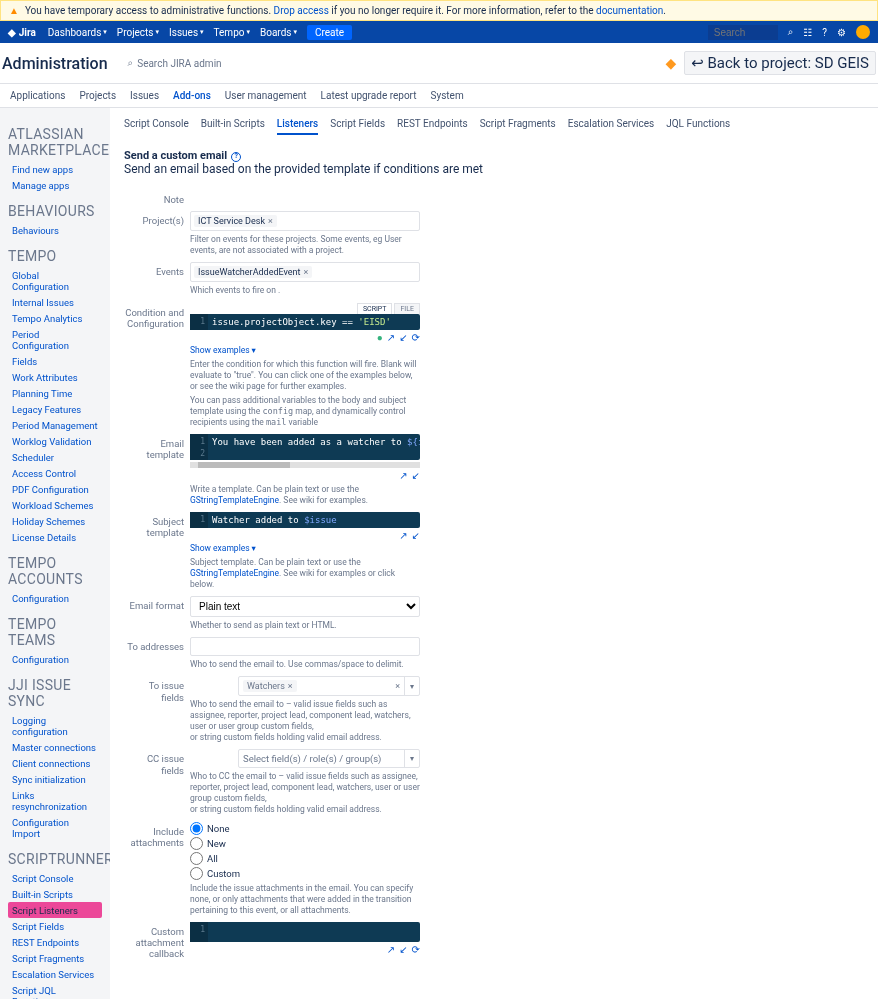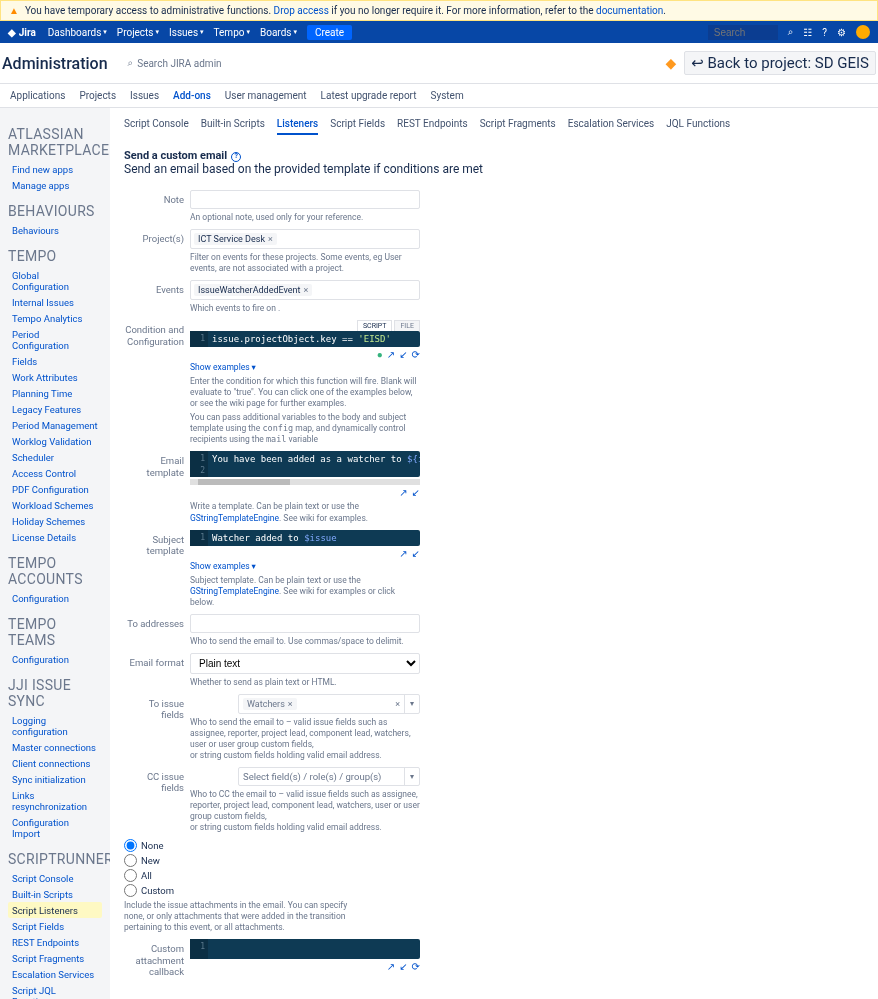--- a/index.html
+++ b/index.html
@@ -21,21 +21,21 @@
 .adminhdr .spacer { flex: 1; }
 .adminhdr .back { font-size: 15px; background: #f4f5f7; border: 1px solid #dfe1e6; padding: 2px 6px; border-radius: 2px; cursor: pointer; }
 .adminhdr .fbicon { color: #ff991f; margin-right: 8px; font-size: 14px; }
 .tabs { background: #fff; padding: 0 10px; border-bottom: 1px solid #dfe1e6; display: flex; gap: 14px; font-size: 10px; }
 .tabs .tab { padding: 6px 0; cursor: pointer; color: #42526e; }
 .tabs .tab.active { color: #0052cc; font-weight: 500; }
 .layout { display: flex; }
 .sidebar { width: 110px; padding: 8px; font-size: 9.5px; }
 .sidebar .sect { color: #6b778c; font-size: 14px; text-transform: uppercase; margin-top: 10px; margin-bottom: 3px; letter-spacing: 0.3px; }
 .sidebar .item { padding: 2.5px 4px; color: #0052cc; cursor: pointer; border-radius: 2px; }
-.sidebar .item.sel { background: #fef9c3; color: #172b4d; }
+.sidebar .item.sel { background: #ec4899; color: #172b4d; }
 .main { flex: 1; background: #fff; padding: 10px 14px 30px 14px; }
 .subtabs { display: flex; gap: 12px; font-size: 10px; margin-bottom: 14px; }
 .subtabs .st { color: #42526e; cursor: pointer; padding-bottom: 4px; }
 .subtabs .st.active { color: #0052cc; border-bottom: 2px solid #0052cc; font-weight: 500; }
 .formtitle { font-size: 11px; font-weight: bold; display: flex; align-items: center; gap: 4px; }
 .formtitle .help { color: #0052cc; border: 1px solid #0052cc; border-radius: 50%; width: 10px; height: 10px; font-size: 7px; display: inline-flex; align-items: center; justify-content: center; }
 .formdesc { font-size: 12px; color: #172b4d; margin-bottom: 14px; }
 .row { display: flex; margin-bottom: 6px; }
 .row .lbl { width: 66px; text-align: right; padding-right: 6px; font-size: 9.5px; color: #6b778c; padding-top: 4px; line-height: 1.2; }
 .row .fld { flex: 1; max-width: 230px; }
@@ -168,24 +168,20 @@
       </div>
 
     <div class="formtitle">
       <span>Send a custom email</span>
       <span class="help">?</span>
     </div>
     <div class="formdesc">Send an email based on the provided template if conditions are met</div>
 
     <div class="row">
       <div class="lbl">Note</div>
-      <div class="fld">
-        <input type="text" style="">
-        <div class="help">An optional note, used only for your reference.</div>
-      </div>
     </div>
 
     <div class="row">
       <div class="lbl">Project(s)</div>
       <div class="fld">
         <div class="chipbox">
           <span class="chip">
               <span>ICT Service Desk</span>
               <span class="x">×</span>
             </span>
@@ -258,32 +254,32 @@
         <div class="statusrow">
           <span class="s blue">↗</span>
           <span class="s blue">↙</span>
         </div>
         <div class="showex"><span>Show examples</span> ▾</div>
         <div class="help"><span>Subject template. Can be plain text or use the </span><a href="#">GStringTemplateEngine</a><span>. See wiki for examples or click below.</span></div>
       </div>
     </div>
 
     <div class="row">
+      <div class="lbl">Email format</div>
+      <div class="fld">
+        <select><option>Plain text</option></select>
+        <div class="help">Whether to send as plain text or HTML.</div>
+      </div>
+    </div>
+
+    <div class="row">
       <div class="lbl">To addresses</div>
       <div class="fld">
         <input type="text" style="">
         <div class="help">Who to send the email to. Use commas/space to delimit.</div>
-      </div>
-    </div>
-
-    <div class="row">
-      <div class="lbl">Email format</div>
-      <div class="fld">
-        <select><option>Plain text</option></select>
-        <div class="help">Whether to send as plain text or HTML.</div>
       </div>
     </div>
 
     <div class="row">
       <div class="lbl">To issue fields</div>
       <div class="fld">
         <div class="selectbox">
           <div class="body">
               <span class="chip">
                 <span>Watchers</span>
@@ -305,20 +301,21 @@
         <div class="selectbox">
           <div class="body">Select field(s) / role(s) / group(s)</div>
           <div class="dd">▾</div>
         </div>
         <div class="help" style="white-space:pre-line">Who to CC the email to – valid issue fields such as assignee, reporter, project lead, component lead, watchers, user or user group custom fields,
 or string custom fields holding valid email address.</div>
       </div>
     </div>
 
     <div class="row">
+      <div class="lbl">Include attachments</div>
       <div class="fld" id="incatt-opts">
       <div class="radio-row">
             <input type="radio" name="incatt" checked="" style="">
             <span>None</span>
           </div>
           <div class="radio-row">
             <input type="radio" name="incatt" style="">
             <span>New</span>
           </div>
           <div class="radio-row">

